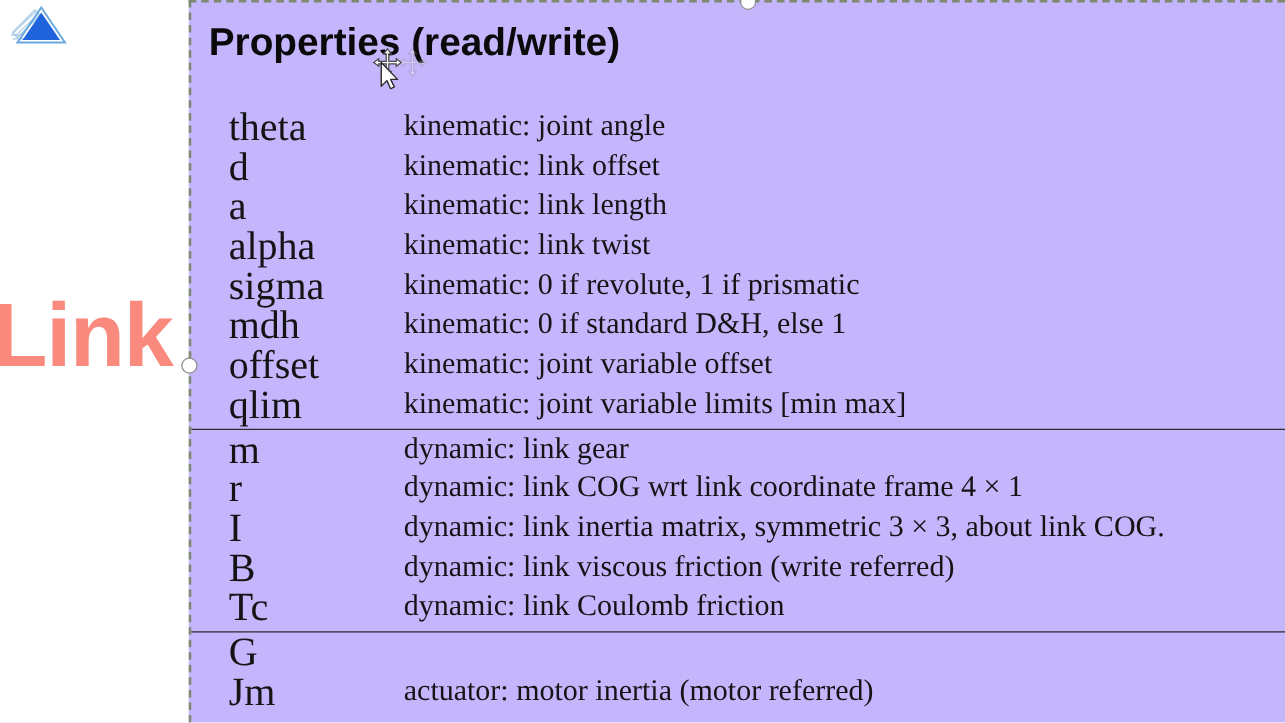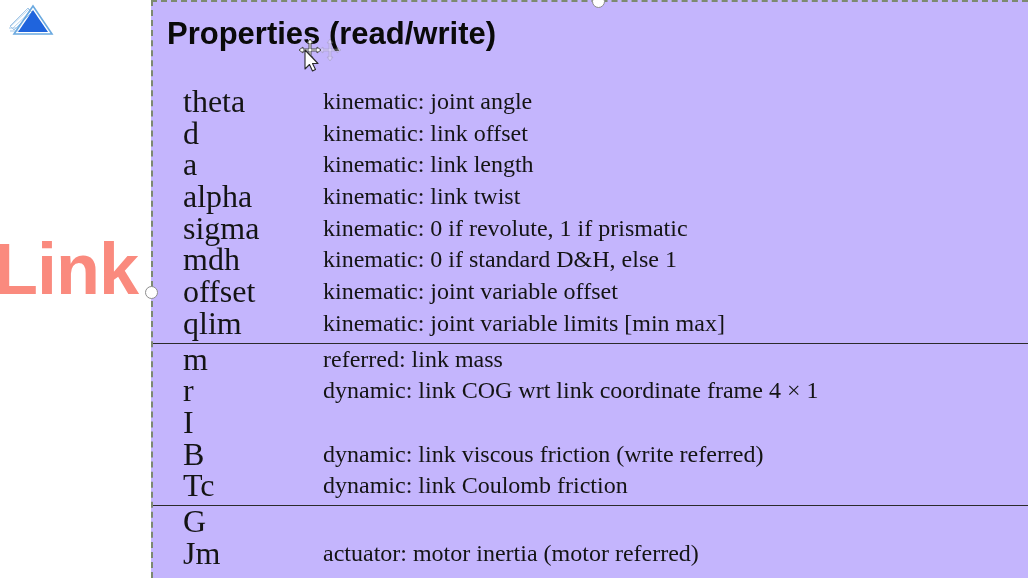--- a/index.html
+++ b/index.html
@@ -210,28 +210,29 @@
           <span class="prop-name">qlim</span>
           <span class="prop-desc">kinematic: joint variable limits [min max]</span>
         </div>
       </div>
 
       <div class="group-gap"></div>
 
       <div class="prop-group rule-above">
         <div class="prop-row">
           <span class="prop-name">m</span>
-          <span class="prop-desc">referred: link mass</span>
+          <span class="prop-desc">dynamic: link gear</span>
         </div>
         <div class="prop-row">
           <span class="prop-name">r</span>
           <span class="prop-desc">dynamic: link COG wrt link coordinate frame 4 × 1</span>
         </div>
         <div class="prop-row">
           <span class="prop-name">I</span>
+          <span class="prop-desc">dynamic: link inertia matrix, symmetric 3 × 3, about link COG.</span>
         </div>
         <div class="prop-row">
           <span class="prop-name">B</span>
           <span class="prop-desc">dynamic: link viscous friction (write referred)</span>
         </div>
         <div class="prop-row">
           <span class="prop-name">Tc</span>
           <span class="prop-desc">dynamic: link Coulomb friction</span>
         </div>
       </div>

